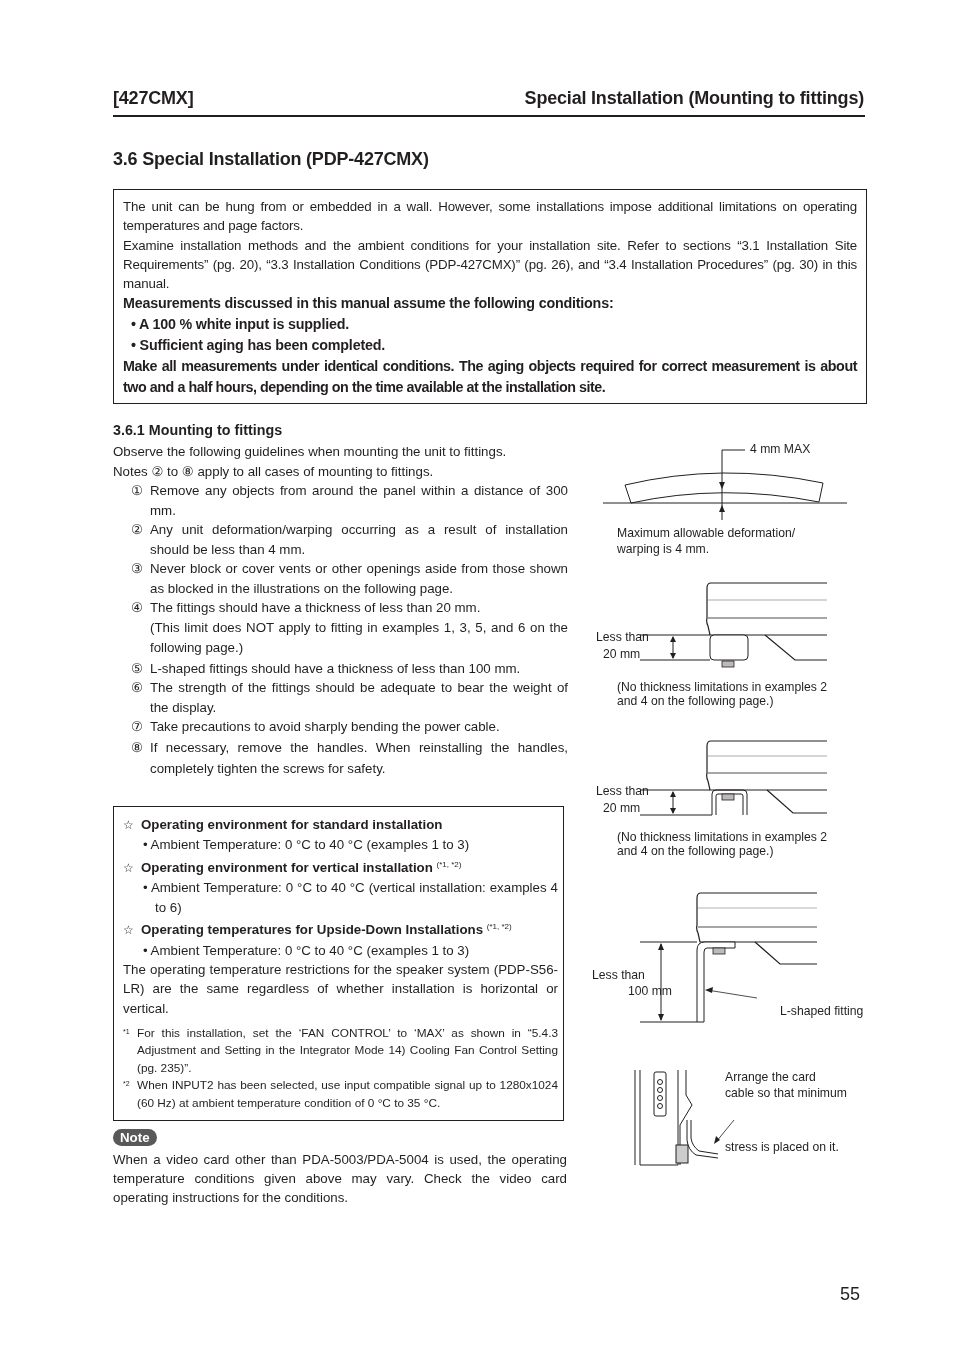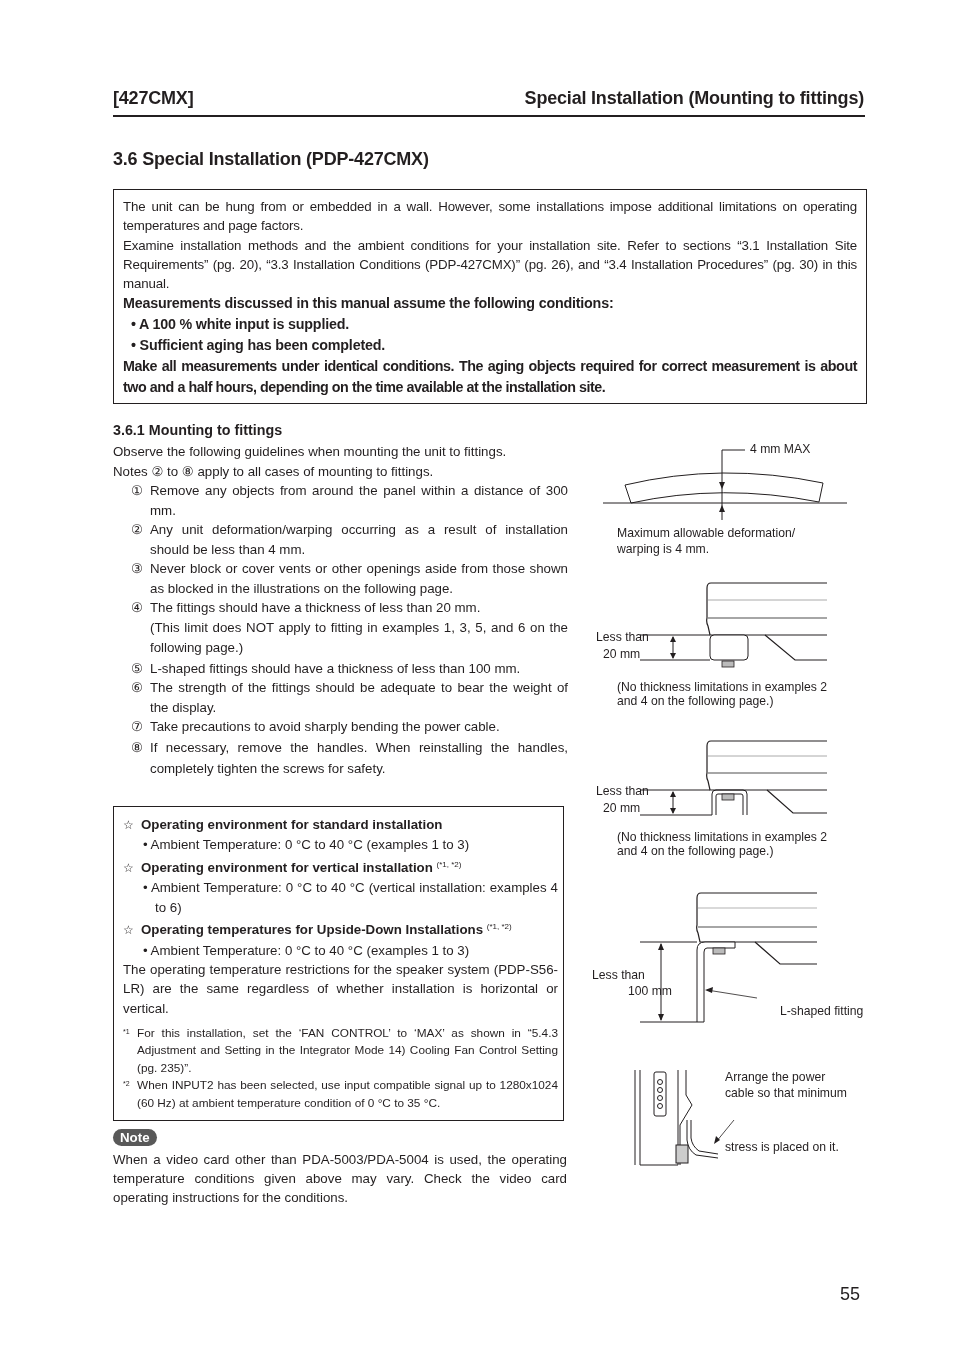--- a/index.html
+++ b/index.html
@@ -190,17 +190,17 @@
   <circle cx="30" cy="12" r="2.5" fill="none" stroke="#231f20" stroke-width="1"></circle>
   <circle cx="30" cy="20" r="2.5" fill="none" stroke="#231f20" stroke-width="1"></circle>
   <circle cx="30" cy="28" r="2.5" fill="none" stroke="#231f20" stroke-width="1"></circle>
   <circle cx="30" cy="36" r="2.5" fill="none" stroke="#231f20" stroke-width="1"></circle>
   <path d="M57 50 L57 70 Q58 80 66 85 L88 88" fill="none" stroke="#231f20" stroke-width="1"></path>
   <path d="M61 50 L61 68 Q62 76 69 81 L88 84" fill="none" stroke="#231f20" stroke-width="1"></path>
   <rect x="46" y="75" width="12" height="18" fill="#ccc" stroke="#231f20" stroke-width="1"></rect>
   <line x1="104" y1="50" x2="86" y2="72" stroke="#231f20" stroke-width="0.8"></line>
   <path d="M84 74 L86 66 L90 70 Z" fill="#231f20"></path>
 </svg>
-<div class="abs fig-label" style="left:725px;top:1070px;">Arrange the power</div>
+<div class="abs fig-label" style="left:725px;top:1070px;">Arrange the card</div>
 <div class="abs fig-label" style="left:725px;top:1086px;">cable so that minimum</div>
 <div class="abs fig-label" style="left:725px;top:1102px;margin-top:38px;">stress is placed on it.</div>
 
 <div class="abs page-num">55</div>
 
 </body></html>

